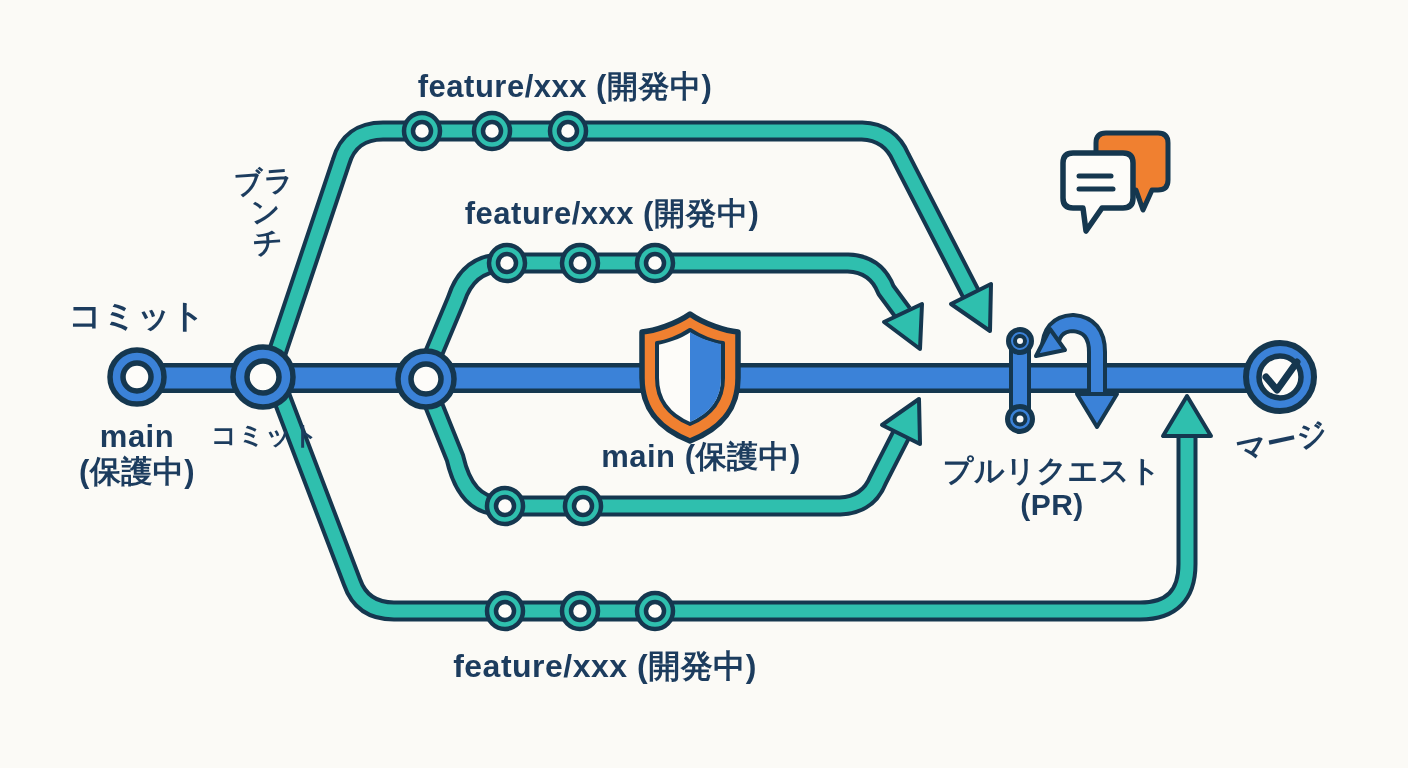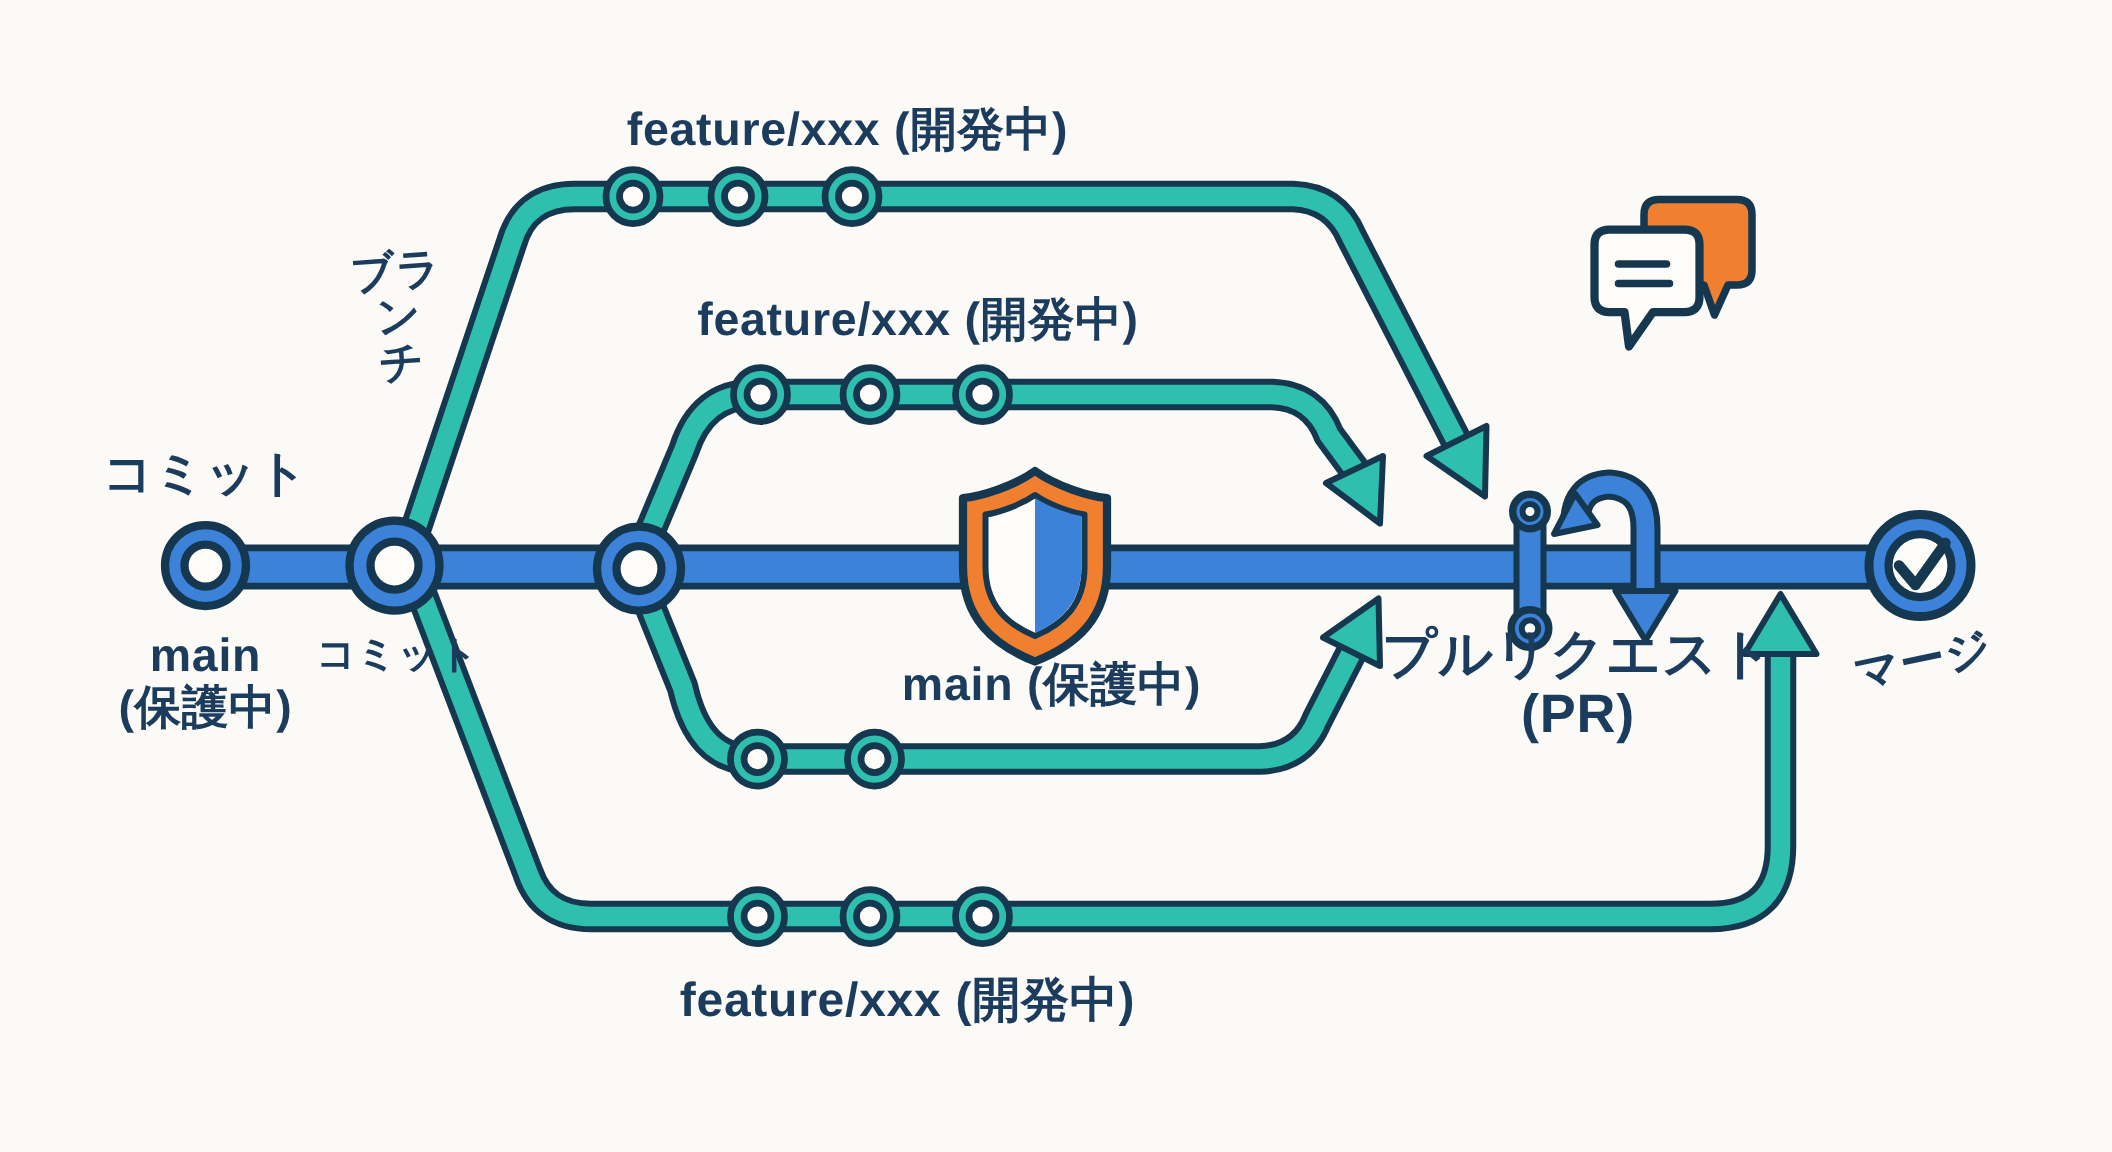--- a/index.html
+++ b/index.html
@@ -39,21 +39,21 @@
        color:var(--text-navy);font-weight:700;text-align:center;
        white-space:pre-line;line-height:1.12;letter-spacing:0.5px;}
   .lbl-commit      {left:137px;top:316px;font-size:33px;}
   .lbl-branch-diag {left:266px;top:212px;font-size:29px;line-height:1.05;transform:translate(-50%,-50%) rotate(-4deg);}
   .lbl-branch-node {left:265px;top:436px;font-size:26px;}
   .lbl-main-left   {left:137px;top:455px;font-size:31px;}
   .lbl-feature-top {left:565px;top:87px;font-size:31px;}
   .lbl-feature-mid {left:612px;top:214px;font-size:31px;}
   .lbl-main-center {left:701px;top:457px;font-size:31px;}
   .lbl-feature-bot {left:605px;top:667px;font-size:32px;}
-  .lbl-pr          {left:1052px;top:456px;font-size:36px;}
+  .lbl-pr          {left:1052px;top:488px;font-size:30px;}
   .lbl-review      {left:1120px;top:257px;font-size:30px;}
   .lbl-merge       {left:1282px;top:441px;font-size:30px;transform:translate(-50%,-50%) rotate(-12deg);}
 </style>
 </head>
 <body>
 
 <div class="stage">
   <svg width="1408" height="768" viewBox="0 0 1408 768">
 
     <g>

